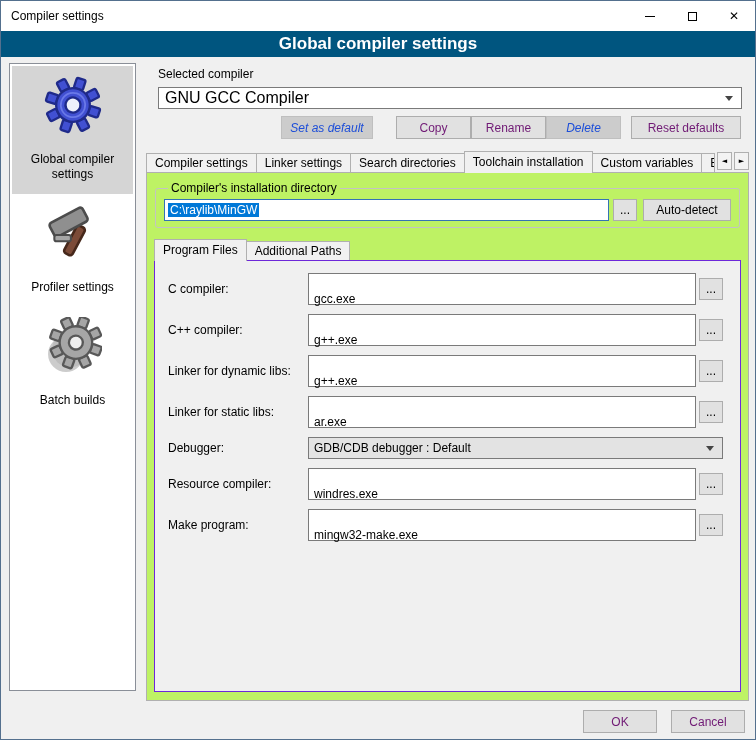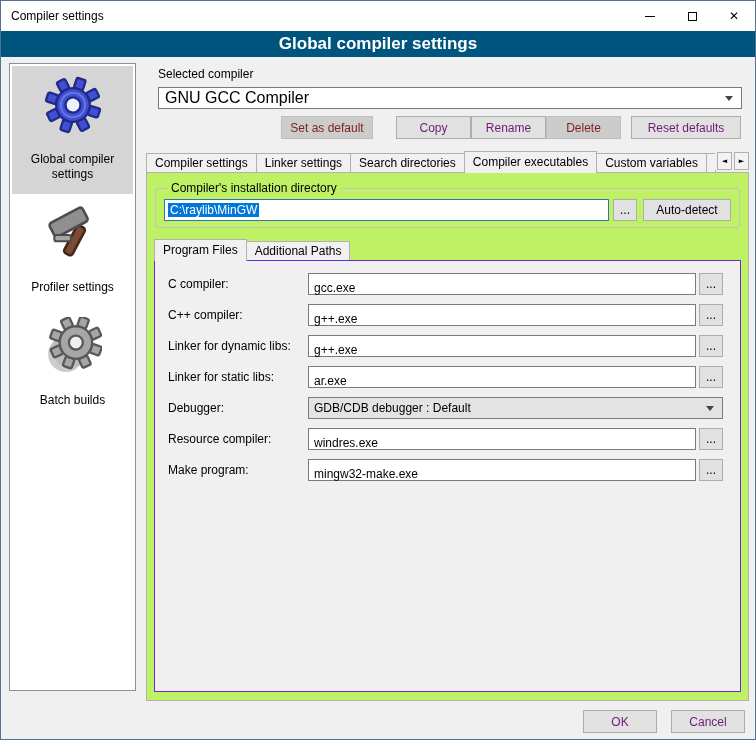--- a/index.html
+++ b/index.html
@@ -27,21 +27,21 @@
   .side-label { font-size:12px; color:#000; text-align:center; line-height:15px; }
 
   
   .main { position:absolute; left:145px; top:8px; width:603px; }
   .sc-label { margin:2px 0 0 12px; font-size:12px; }
   .combo { height:22px; border:1px solid #7a7a7a; background:#fff; display:flex; align-items:center; padding:0 8px 0 6px; font-size:16px; }
   .combo .arrow { margin-left:auto; width:0; height:0; border-left:4px solid transparent; border-right:4px solid transparent; border-top:5px solid #444; }
   .compiler-combo { margin:6px 7px 0 12px; }
 
   .btn { height:23px; background:#e1e1e1; border:1px solid #adadad; font-size:12px; color:#701a75; text-align:center; }
-  .btn.disabled { background:#cccccc; border-color:#bfbfbf; color:#7f1d1d; }
+  .btn.disabled { background:#cccccc; border-color:#bfbfbf; color:#1d4ed8;font-style:italic; }
   .btnrow { display:flex; margin:7px 7px 0 12px; height:23px; }
   .btn-setdef { width:92px; margin-left:123px; }
   .btn-copy { width:75px; margin-left:23px; }
   .btn-rename { width:75px; }
   .btn-delete { width:75px; }
   .btn-reset { width:110px; margin-left:10px; }
 
   
   .tabstrip { display:flex; align-items:flex-end; height:22px; margin-top:11px; position:relative; padding-right:34px; z-index:2; }
   .tab { height:19px; line-height:18px; padding:0 8px; font-size:12px; background:#f1f1f1; border:1px solid #b0b0b0; border-bottom:none; white-space:nowrap; }
@@ -64,21 +64,21 @@
   .dir-browse { width:24px; margin-left:4px; }
   .autodetect { width:88px; margin-left:6px; }
   .note { margin:5px 2px 2px; font-size:12px; color:#9c3428; white-space:nowrap; overflow:hidden; }
 
   .subtabstrip { display:flex; align-items:flex-end; height:22px; margin:10px 0 0 7px; position:relative; z-index:2; }
   .inner-panel { border:1px solid #6d28d9; background:#f0f0f0; margin:0 7px 8px; flex:1; padding:12px 17px 0 13px; }
 
   
   .frow { display:flex; align-items:center; margin-bottom:9px; }
   .frow .flabel { width:140px; font-size:12px; }
-  .finput { flex:1; height:22px; border:1px solid #7a7a7a; background:#fff; line-height:20px; padding:4px 5px; font-size:12px; }
+  .finput { flex:1; height:22px; border:1px solid #7a7a7a; background:#fff; line-height:20px; padding:15px 5px; font-size:12px; }
   .fbrowse { width:24px; margin-left:3px; }
   .fcombo { flex:1; height:22px; border:1px solid #7a7a7a; background:#e3e3e3; display:flex; align-items:center; padding:0 8px 0 5px; font-size:12px; }
 
   
   .footer { position:absolute; right:10px; bottom:8px; display:flex; }
   .footer .btn { width:74px; }
   .footer .btn + .btn { margin-left:14px; }
 </style>
 </head>
 <body>
@@ -202,21 +202,21 @@
         <button class="btn btn-copy">Copy</button>
         <button class="btn btn-rename">Rename</button>
         <button class="btn btn-delete disabled" disabled="">Delete</button>
         <button class="btn btn-reset">Reset defaults</button>
       </div>
 
       <div class="tabstrip">
         <div class="tab">Compiler settings</div>
         <div class="tab">Linker settings</div>
         <div class="tab">Search directories</div>
-        <div class="tab active">Compiler executables</div>
+        <div class="tab active">Toolchain installation</div>
         <div class="tab">Custom variables</div>
         <div class="tab clipped">Build options</div>
         <div class="tab-arrows">
           <button class="arrow-btn">◄</button>
           <button class="arrow-btn">►</button>
         </div>
       </div>
 
       <div class="tab-panel">
 

